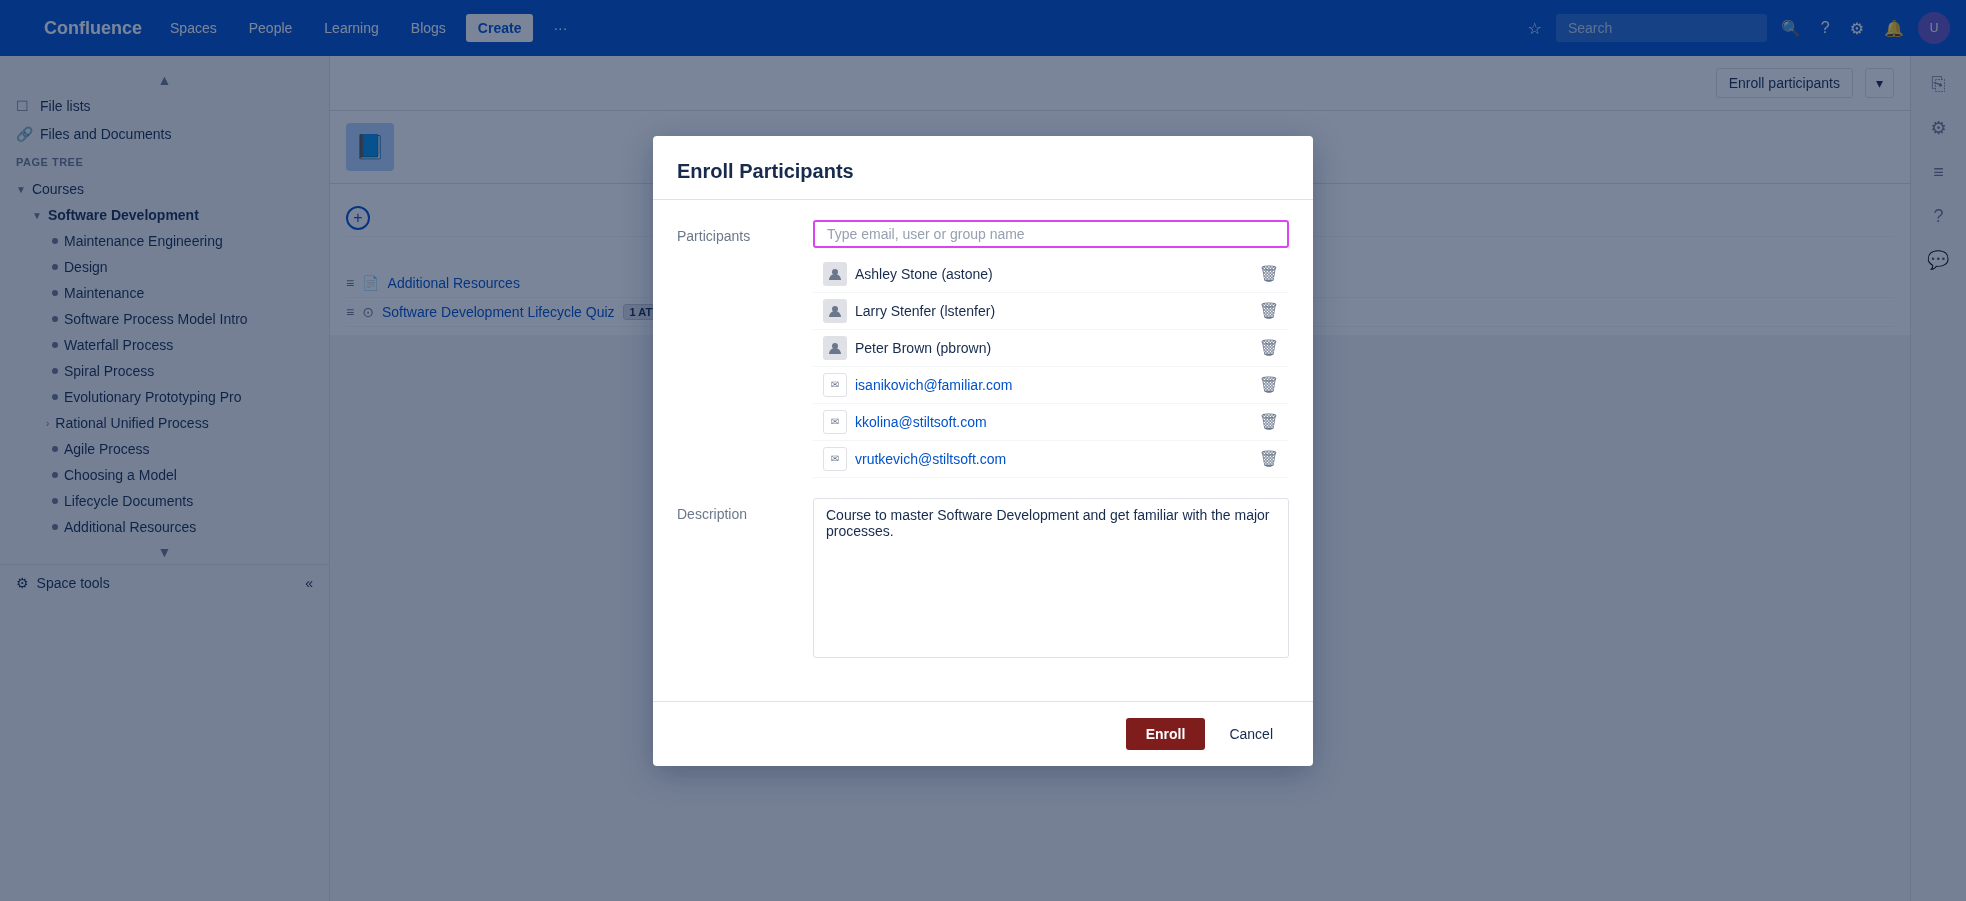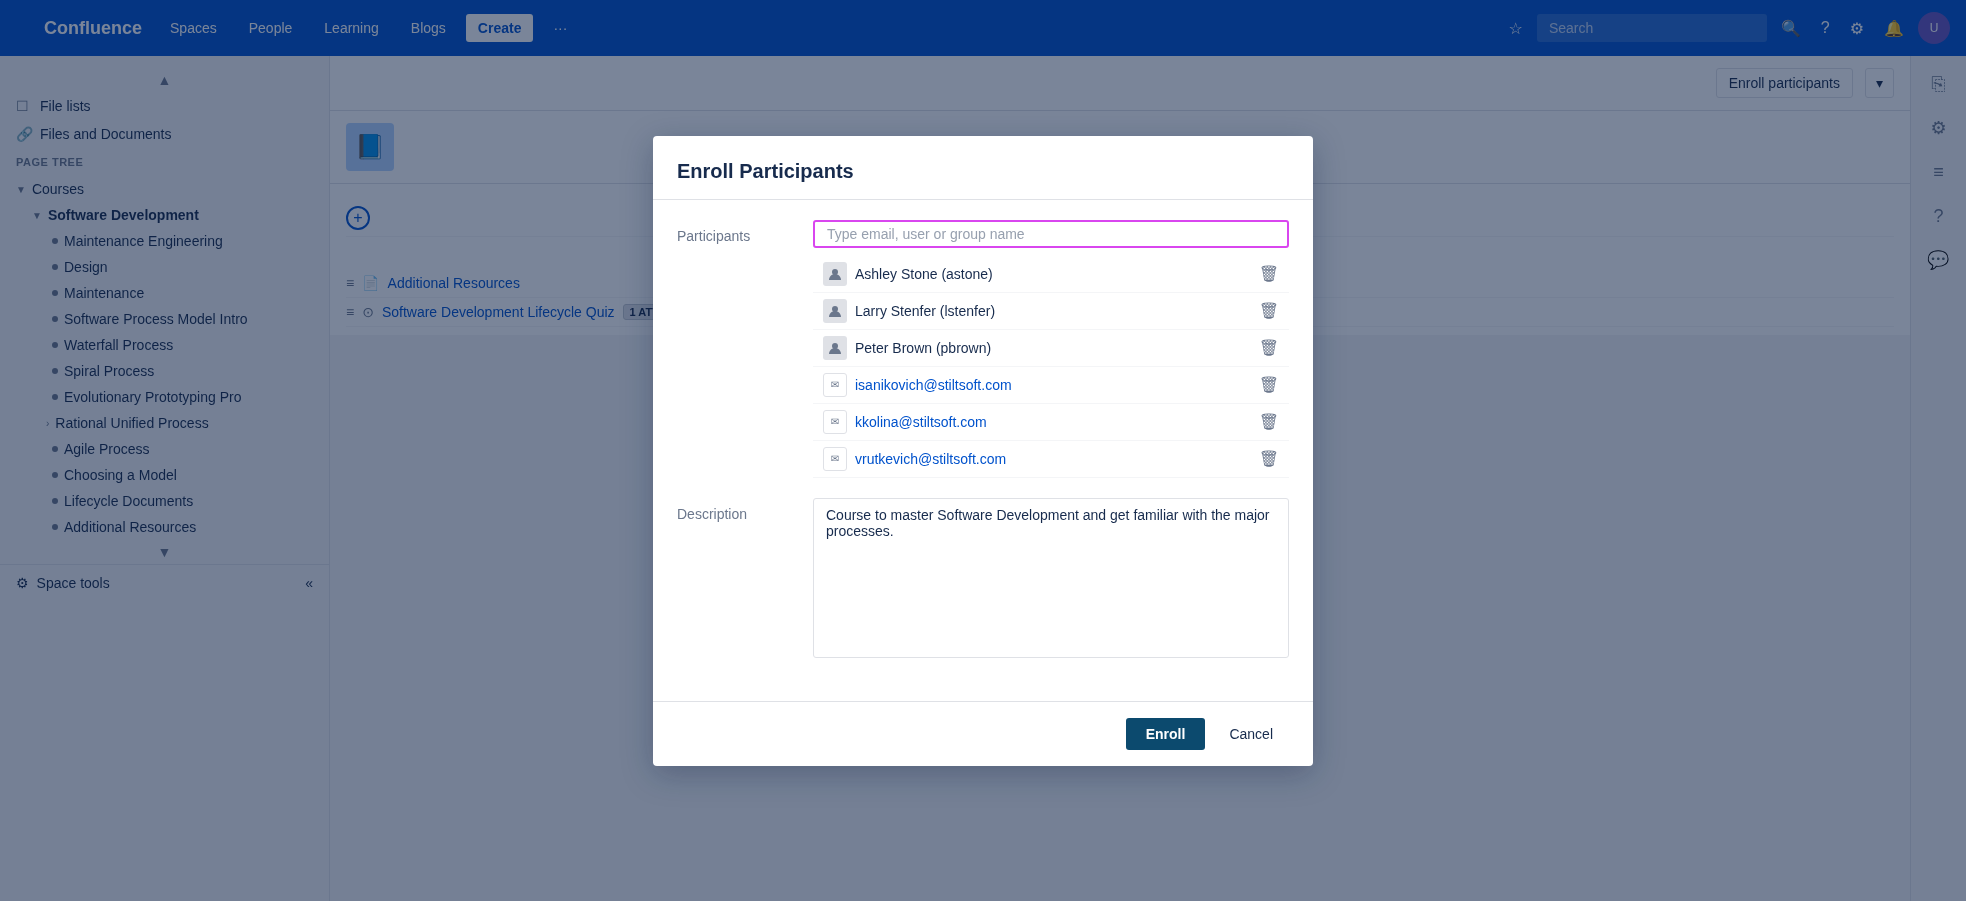--- a/index.html
+++ b/index.html
@@ -19,21 +19,21 @@
     .topnav-logo {
       display: flex; align-items: center; gap: 4px; color: white; font-weight: bold; font-size: 18px; margin-right: 8px;
     }
     .topnav-logo svg { width: 24px; height: 24px; }
     .topnav-btn {
       background: transparent; border: none; color: white; padding: 6px 12px; cursor: pointer; border-radius: 3px; font-size: 14px;
     }
     .topnav-btn.create { background: white; color: #0052cc; font-weight: 600; }
     .topnav-spacer { flex: 1; }
     .topnav-search {
-      background: rgba(255,255,255,0.15); border: none; border-radius: 3px; padding: 6px 12px; color: white; width: 230px; font-size: 14px;
+      background: rgba(255,255,255,0.15); border: none; border-radius: 3px; padding: 6px 12px; color: white; width: 211px; font-size: 14px;
     }
     .topnav-search::placeholder { color: rgba(255,255,255,0.7); }
     .topnav-icon { color: white; padding: 6px; cursor: pointer; font-size: 16px; }
     .topnav-avatar { width: 32px; height: 32px; border-radius: 50%; background: #6554c0; display: flex; align-items: center; justify-content: center; color: white; font-size: 12px; cursor: pointer; }
 
     
     .layout {
       display: flex;
       height: calc(100vh - 56px);
     }
@@ -152,21 +152,21 @@
       width: 100%; padding: 8px 12px; border: 1px solid #dfe1e6; border-radius: 3px;
       font-size: 14px; resize: none; height: 160px; outline: none; color: #172b4d;
       font-family: inherit;
     }
     .modal-footer {
       padding: 16px 24px;
       display: flex; justify-content: flex-end; gap: 8px;
       border-top: 1px solid #dfe1e6;
     }
     .btn-primary {
-      background: #0c4a6e; color: white; border: none; padding: 8px 20px;
+      background: #7f1d1d; color: white; border: none; padding: 8px 20px;
       border-radius: 3px; font-size: 14px; font-weight: 600; cursor: pointer;
     }
     .btn-secondary {
       background: transparent; color: #172b4d; border: none; padding: 8px 16px;
       border-radius: 3px; font-size: 14px; cursor: pointer;
     }
 
     
     .page-header {
       background: white; padding: 12px 16px; display: flex; align-items: center;
@@ -389,21 +389,21 @@
                     <circle cx="7" cy="5" r="3"></circle>
                     <path d="M1 13c0-3.3 2.7-6 6-6s6 2.7 6 6"></path>
                   </svg>
               </div>
               <span class="participant-name">Peter Brown (pbrown)</span>
               <button class="delete-btn">🗑</button>
             </div>
 
             <div class="participant-item">
               <div class="participant-email-icon">✉</div>
-              <span class="participant-email-text">isanikovich@stiltsoft.com</span>
+              <span class="participant-email-text">isanikovich@familiar.com</span>
               <button class="delete-btn">🗑</button>
             </div>
             <div class="participant-item">
               <div class="participant-email-icon">✉</div>
               <span class="participant-email-text">kkolina@stiltsoft.com</span>
               <button class="delete-btn">🗑</button>
             </div>
             <div class="participant-item">
               <div class="participant-email-icon">✉</div>
               <span class="participant-email-text">vrutkevich@stiltsoft.com</span>

